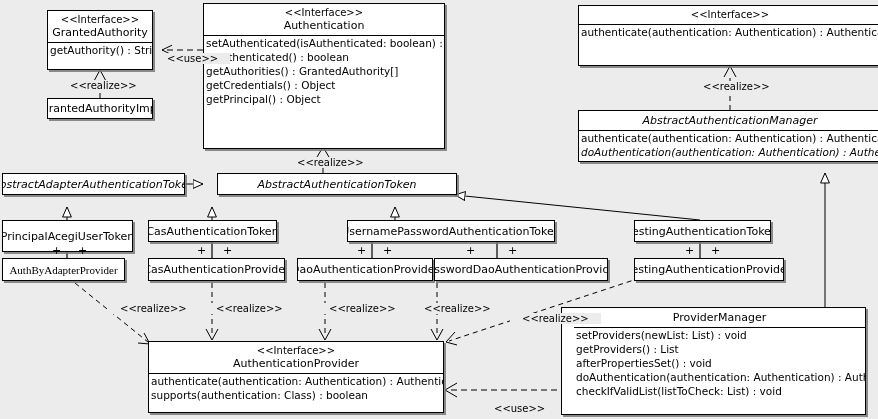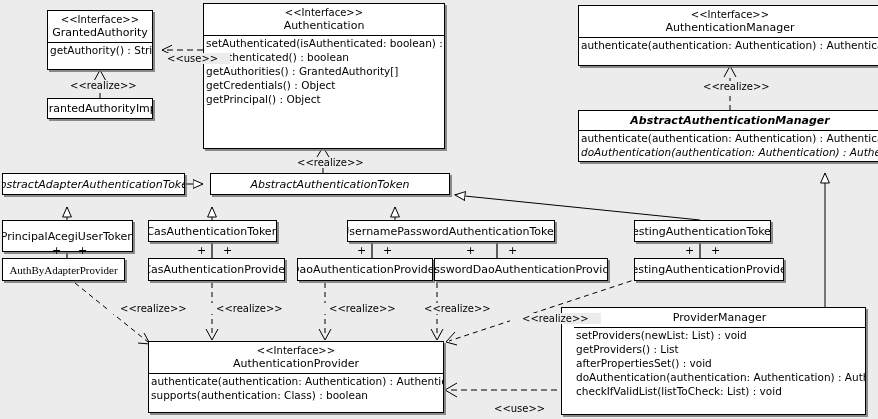--- a/index.html
+++ b/index.html
@@ -22,21 +22,21 @@
     overflow:hidden;
     z-index:3;
   }
   .hdr{
     padding:2px 4px 3px 4px;
     text-align:center;
     line-height:13px;
   }
   .stereo{font-size:10px;color:#000;white-space:nowrap;}
   .cname{font-size:11px;color:#000;white-space:nowrap;}
-  .cname.abs{font-style:italic;font-weight:bold;}
+  .cname.abs{font-style:italic;font-weight:normal;}
   .sep{border-top:1px solid #000;}
   .ops{padding:0;}
   .op{
     font-size:10.5px;
     line-height:14px;
     white-space:nowrap;
     padding-left:2px;
     color:#000;
   }
   .op.abs{font-style:italic;}
@@ -201,42 +201,41 @@
       <div class="op">isAuthenticated() : boolean</div>
       <div class="op">getAuthorities() : GrantedAuthority[]</div>
       <div class="op">getCredentials() : Object</div>
       <div class="op">getPrincipal() : Object</div>
     </div>
   </div>
 
   <div class="uml" style="left:578px;top:5px;width:304px;height:61px;">
     <div class="hdr">
       <div class="stereo">&lt;&lt;Interface&gt;&gt;</div>
-      <div class="cname">AuthenticationManager</div>
     </div>
     <div class="sep ops">
       <div class="op">authenticate(authentication: Authentication) : Authentication</div>
     </div>
   </div>
 
   <div class="uml" style="left:578px;top:110px;width:304px;height:52px;">
     <div class="hdr" style="padding-top:3px;padding-bottom:3px;">
       <div class="cname abs">AbstractAuthenticationManager</div>
     </div>
     <div class="sep ops">
       <div class="op">authenticate(authentication: Authentication) : Authentication</div>
       <div class="op abs">doAuthentication(authentication: Authentication) : Authentication</div>
     </div>
   </div>
 
   <div class="uml simple abs" style="left:2px;top:173px;width:183px;height:22px;">
     <span>AbstractAdapterAuthenticationToken</span>
   </div>
 
-  <div class="uml simple abs" style="left:210px;top:173px;width:240px;height:22px;">
+  <div class="uml simple abs" style="left:217px;top:173px;width:240px;height:22px;">
     <span>AbstractAuthenticationToken</span>
   </div>
 
   <div class="uml simple" style="left:2px;top:220px;width:131px;height:32px;">
     <span>PrincipalAcegiUserToken</span>
   </div>
   <div class="uml simple" style="left:148px;top:220px;width:129px;height:22px;">
     <span>CasAuthenticationToken</span>
   </div>
   <div class="uml simple" style="left:347px;top:220px;width:208px;height:22px;">

